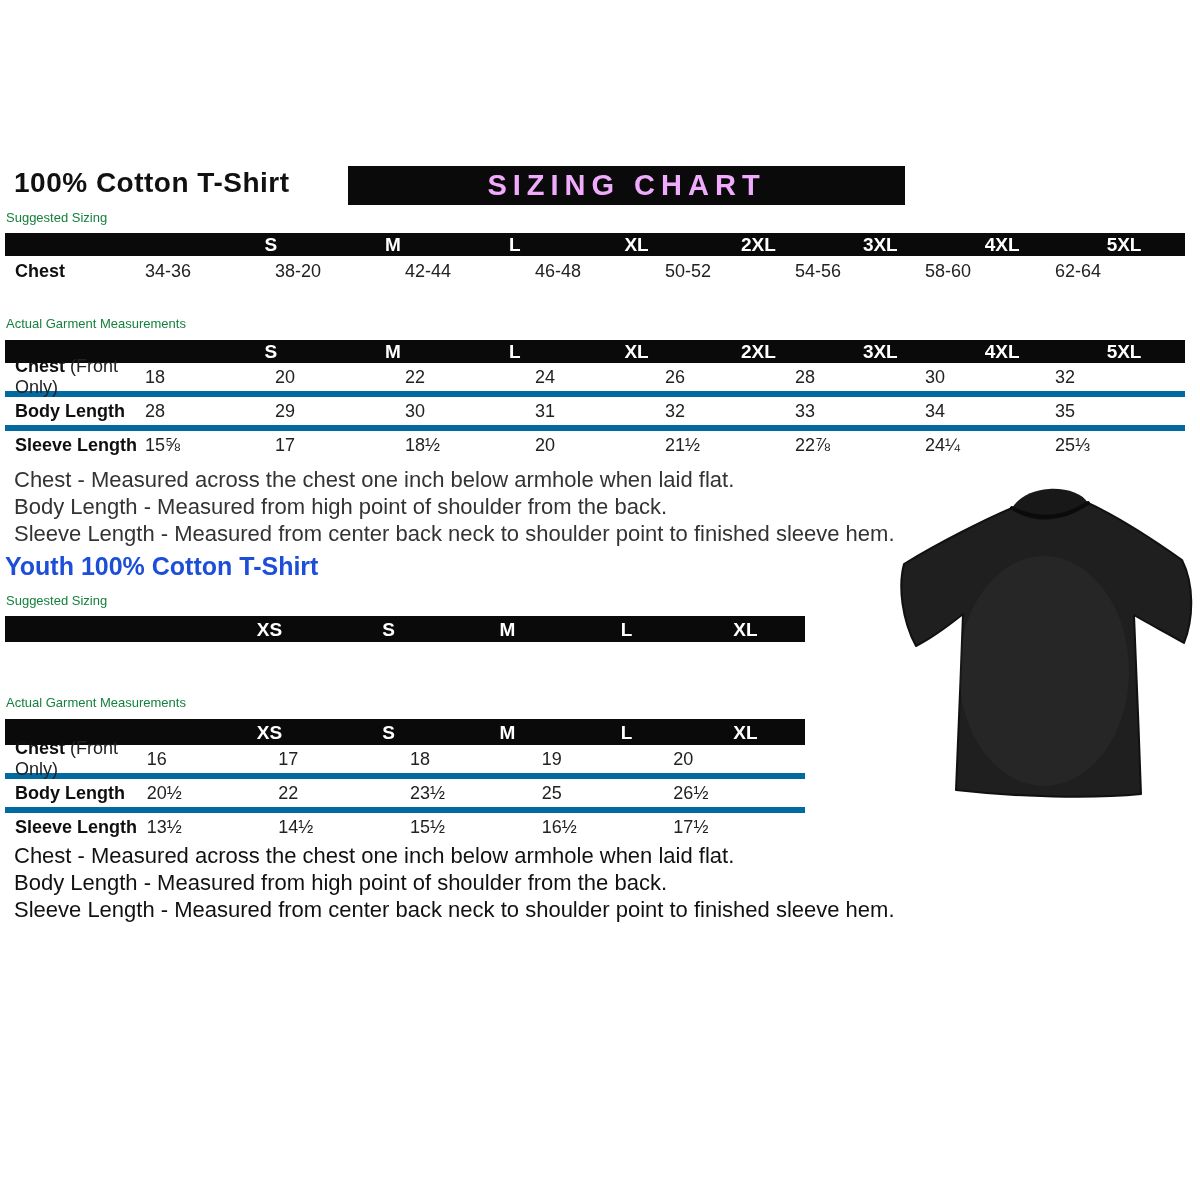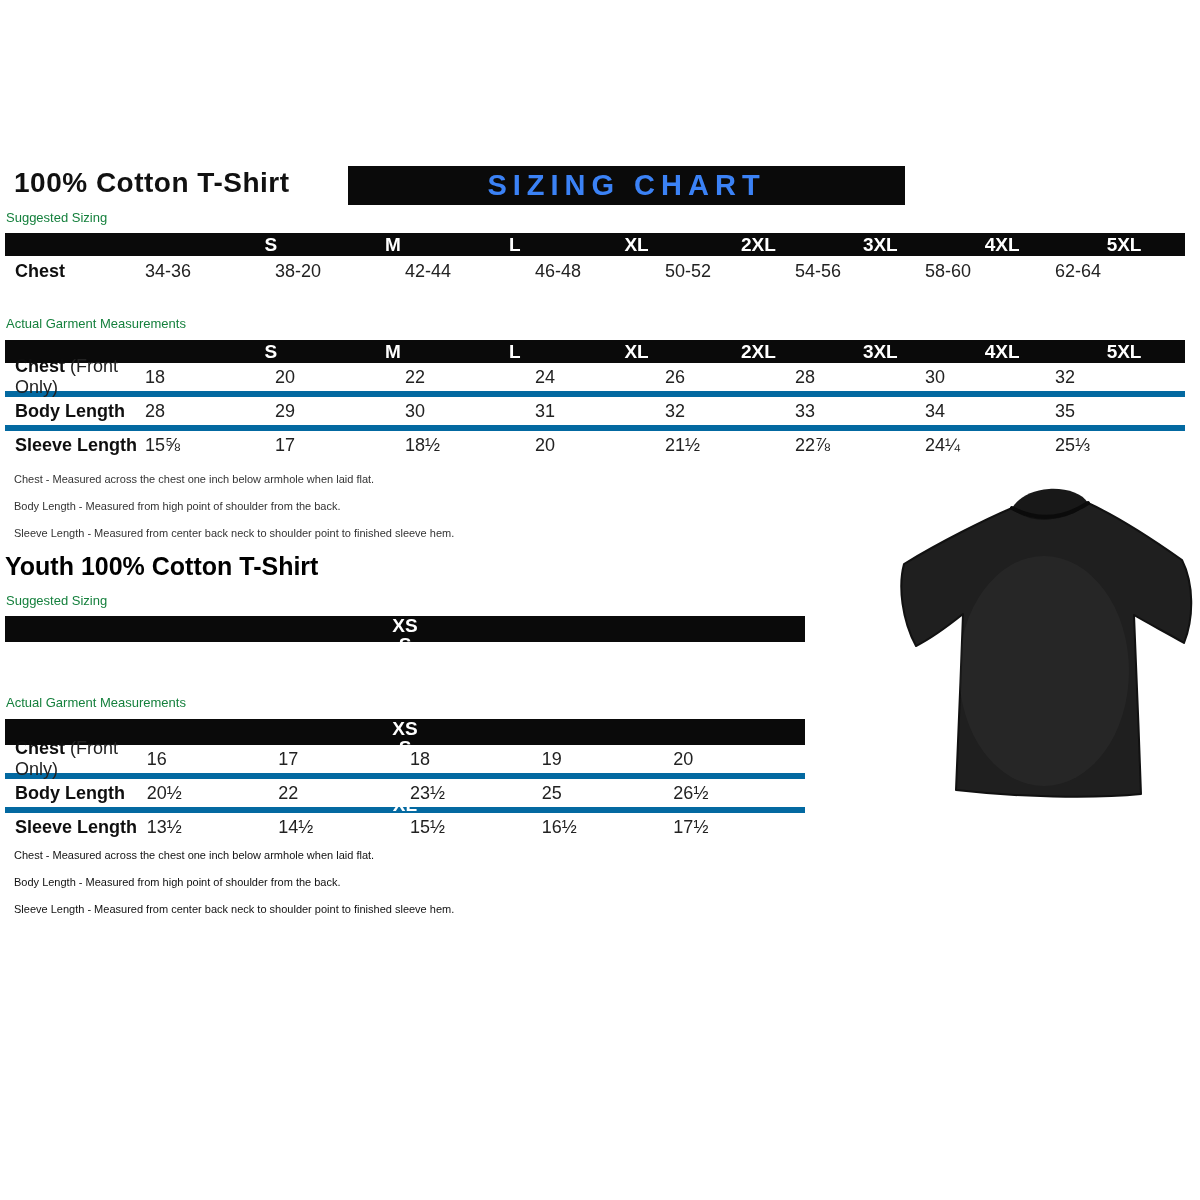--- a/index.html
+++ b/index.html
@@ -3,38 +3,38 @@
 <meta charset="utf-8">
 <style>
   html,body{margin:0;padding:0;background:#fff;}
   .page{
     position:relative;width:1200px;height:1200px;background:#ffffff;
     font-family:"Liberation Sans","DejaVu Sans",sans-serif;color:#1a1a1a;overflow:hidden;border-radius:6px;
   }
   .abs{position:absolute;}
   .page-title{left:14px;top:167px;font-size:28px;font-weight:bold;color:#111;letter-spacing:.5px;}
   .banner{
-    left:348px;top:166px;width:557px;height:39px;background:#0a0a0a;color:#3b82f6;
+    left:348px;top:166px;width:557px;height:39px;background:#0a0a0a;color:#f0abfc;
     display:flex;align-items:center;justify-content:center;
     font-size:29px;font-weight:bold;letter-spacing:6px;
   }
   .section-label{font-size:13px;color:#15803d;}
-  .youth-title{left:5px;top:552px;font-size:25px;font-weight:bold;color:#000000;}
+  .youth-title{left:5px;top:552px;font-size:25px;font-weight:bold;color:#1d4ed8;}
 
   .tbl{position:absolute;}
   .hrow{display:flex;align-items:center;background:#0a0a0a;}
-  .h23{height:23px;} .h26{height:26px;flex-direction:column;}
+  .h23{height:23px;} .h26{height:26px;}
   .hcell{flex:1;color:#fff;font-weight:bold;font-size:19px;text-align:center;line-height:1;}
   .lcell{width:205px;flex:none;text-align:left;padding-left:10px;box-sizing:border-box;}
   .drow{display:flex;align-items:center;height:28px;font-size:18px;color:#222;}
   .drow-lg{height:31px;}
   .dcell{flex:1;text-align:left;}
   .sep{border-bottom:6px solid #0369a1;}
   .rowlabel b{color:#0f0f0f;}
-  .notes{font-size:11px;}
+  .notes{font-size:22px;}
   .notes .note{height:27px;line-height:27px;white-space:nowrap;}
   .notes-top{color:#333;}
   .notes-bottom{color:#111;}
   .tshirt{left:892px;top:486px;width:307px;height:318px;}
 </style>
 </head>
 <body>
 
 <div class="page">
 

